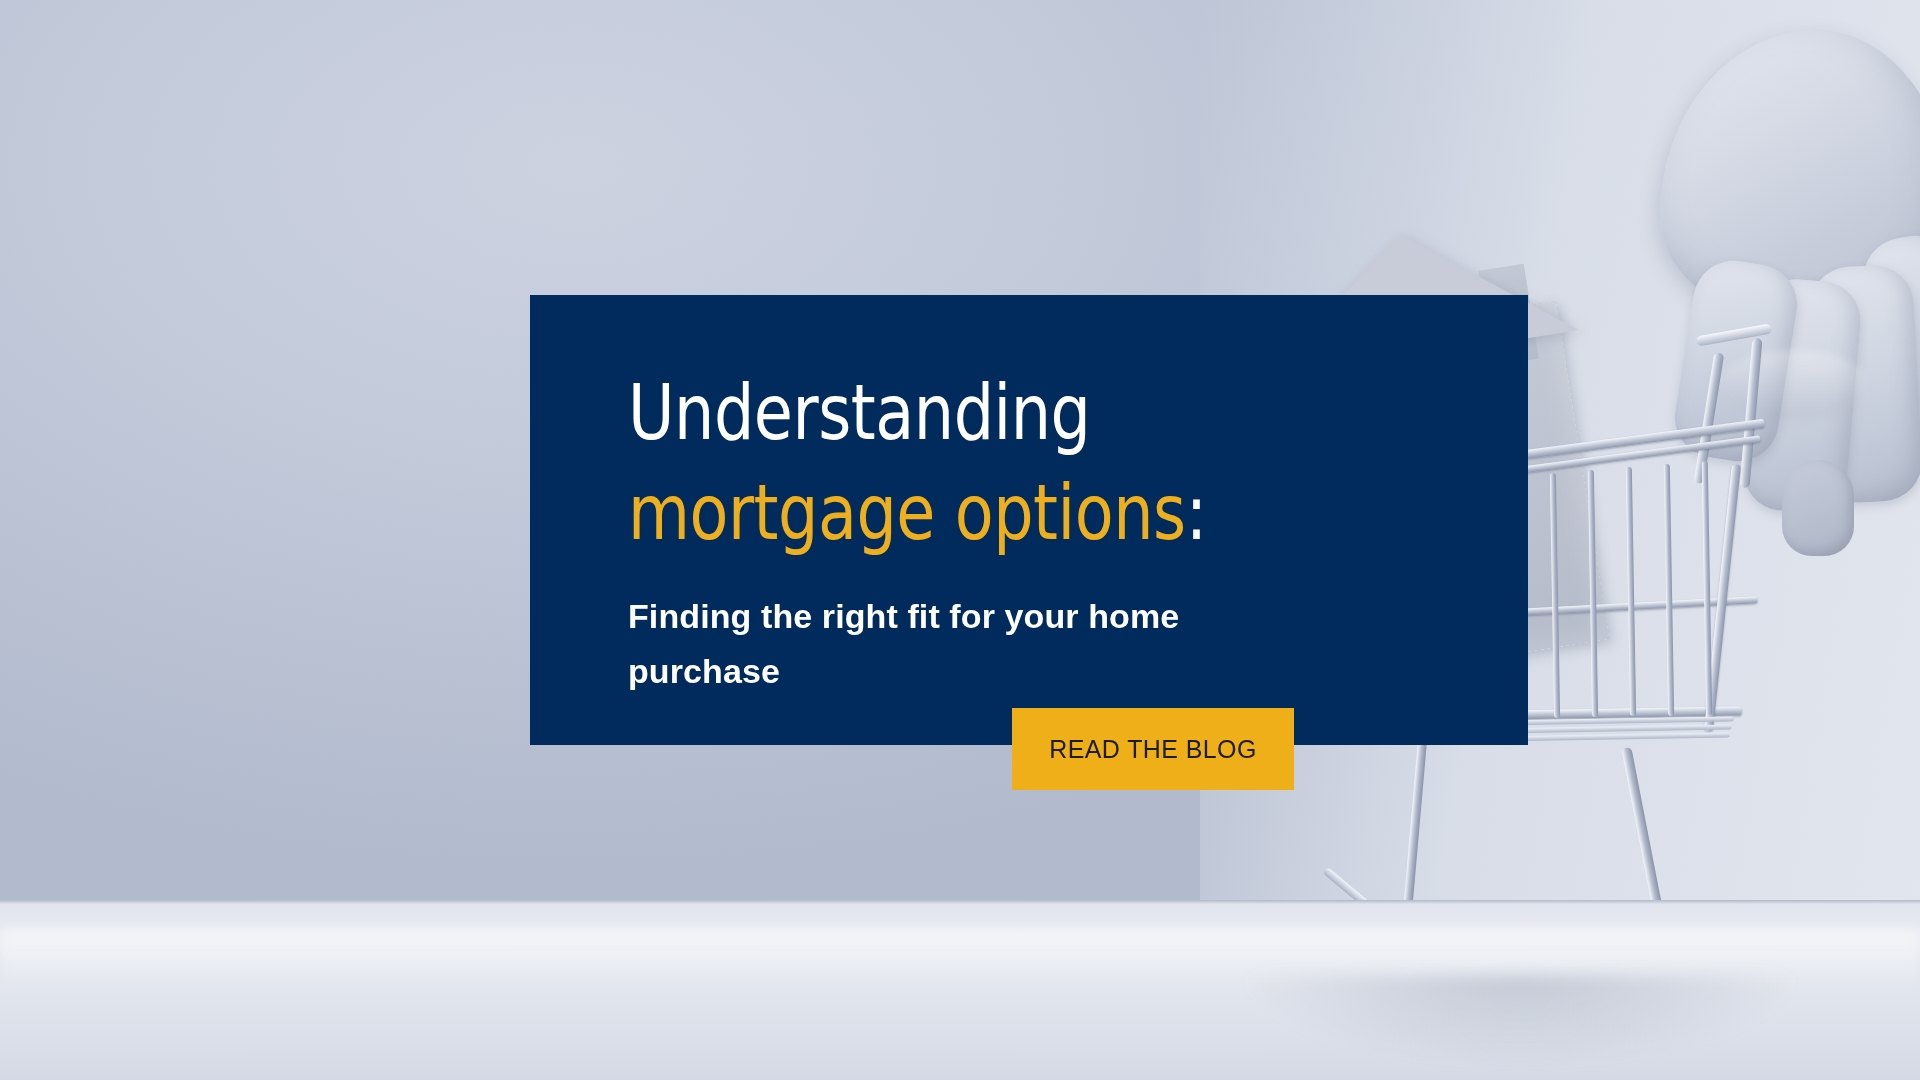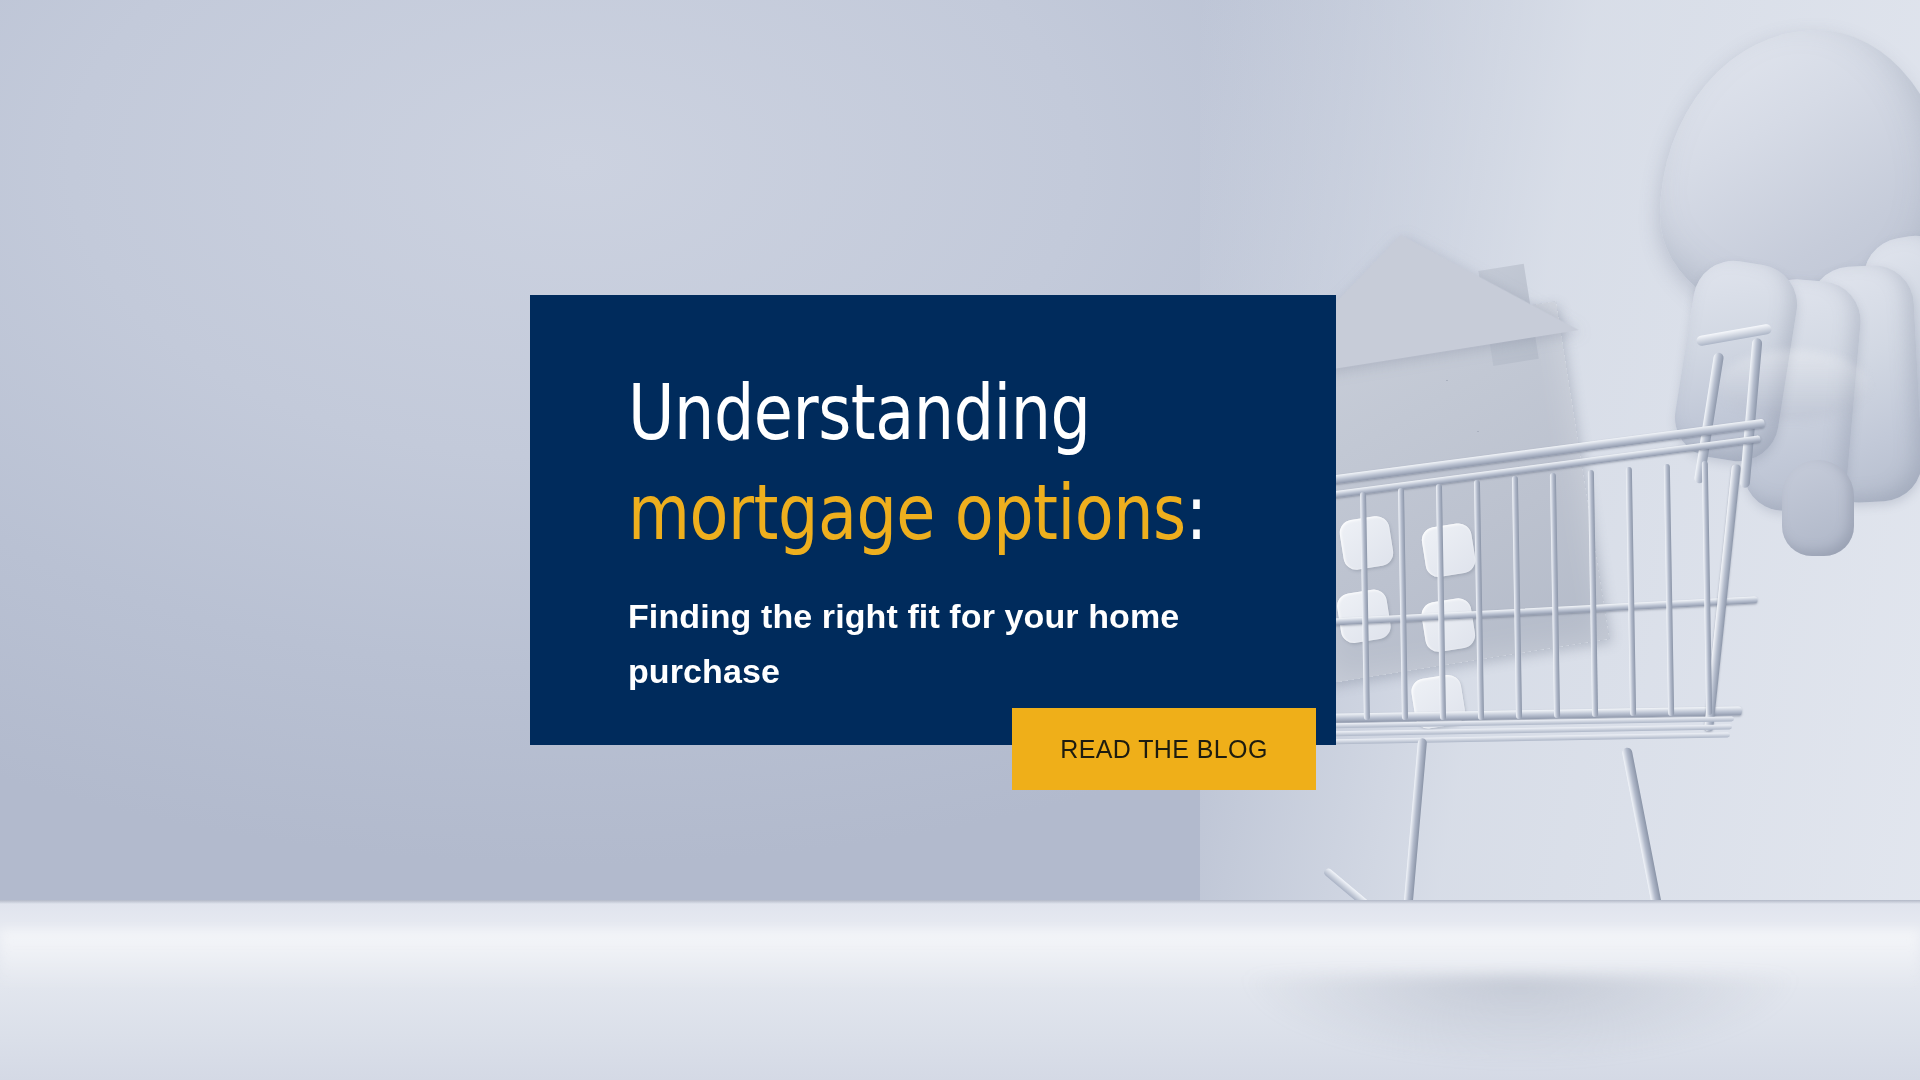--- a/index.html
+++ b/index.html
@@ -150,21 +150,21 @@
     background:radial-gradient(circle at 38% 34%,#e9edf4 0%,#9aa3b6 45%,#4b5365 78%,#2c3240 100%);
     box-shadow:0 3px 7px rgba(80,90,110,.45);}
   .wheel-hub{position:absolute;width:22px;height:22px;border-radius:50%;left:18px;top:18px;
     background:radial-gradient(circle at 35% 30%,#fff,#b9c1d0 60%,#8c95a8);}
   .caster{position:absolute;width:40px;height:44px;border-radius:6px 6px 14px 14px;
     background:linear-gradient(180deg,#f0f3f8,#a8b1c3);box-shadow:0 2px 4px rgba(90,100,120,.35);}
   .shadow{position:absolute;border-radius:50%;background:radial-gradient(ellipse,rgba(90,100,122,.38),rgba(90,100,122,0) 70%);filter:blur(5px);}
 
   
   .panel{
-    position:absolute;left:530px;top:295px;width:806px;height:450px;
+    position:absolute;left:530px;top:295px;width:998px;height:450px;
     background:#002b5c;
   }
   .panel-inner{position:absolute;left:98px;top:68px;right:40px;}
 
   .headline{
     margin:0;color:#ffffff;font-weight:300;
     font-size:76px;line-height:100px;letter-spacing:-0.5px;
     font-stretch:semi-condensed;
     font-family:"DejaVu Sans Condensed","Liberation Sans", sans-serif;
     transform:scaleX(.93);transform-origin:0 50%;
@@ -173,21 +173,21 @@
   .headline .colon{color:#ffffff;}
   .hl-line{display:block;white-space:nowrap;}
 
   .subtitle{
     margin:26px 0 0 0;color:#ffffff;font-weight:700;
     font-size:34px;line-height:55px;max-width:620px;letter-spacing:.1px;
     font-family:"Liberation Sans", sans-serif;
   }
 
   .cta{
-    position:absolute;left:1012px;top:708px;width:304px;height:82px;
+    position:absolute;left:1012px;top:708px;width:282px;height:82px;
     background:#efaf19;border:0;cursor:pointer;padding:12px;
     display:flex;align-items:center;justify-content:center;
     font-family:"Liberation Sans", sans-serif;
     font-size:25px;letter-spacing:.4px;color:#1d1c10;font-weight:400;
   }
 </style>
 </head>
 <body>
 
 <div class="stage">

